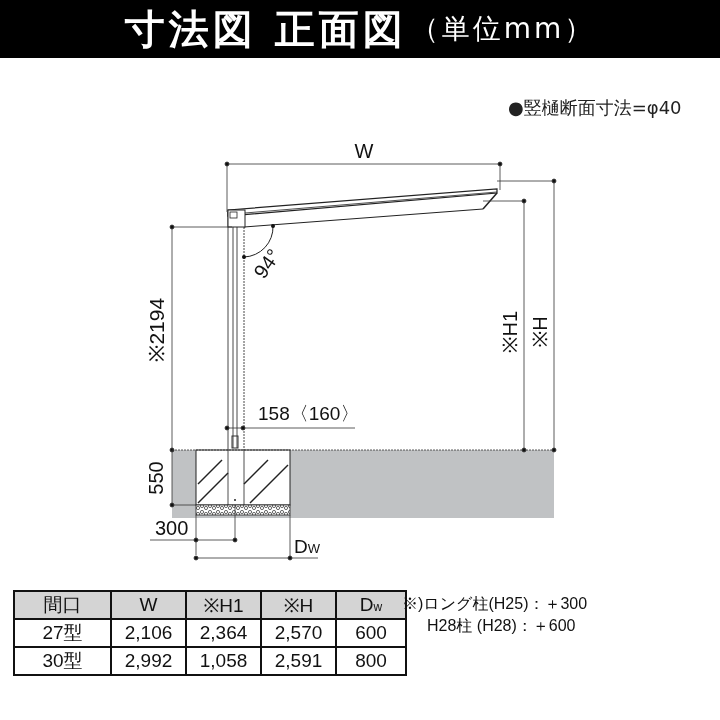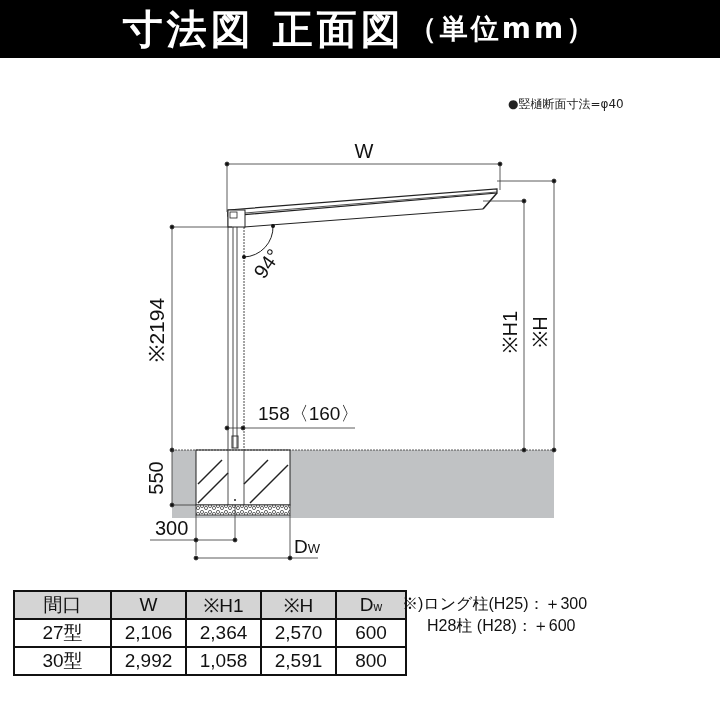--- a/index.html
+++ b/index.html
@@ -5,25 +5,25 @@
     * { box-sizing: border-box; margin: 0; padding: 0; }
     html, body { width: 720px; height: 720px; background: #ffffff; overflow: hidden; }
     body { position: relative; font-family: "DejaVu Sans", "Liberation Sans", sans-serif; color: #111; }
 
     .header {
       position: absolute; left: 0; top: 0; width: 720px; height: 58px;
       background: #000; color: #fff;
       display: flex; align-items: center; justify-content: center;
     }
     .header .title-main { font-size: 40px; font-weight: bold; letter-spacing: 4px; }
-    .header .title-sub { font-size: 28px; font-weight: bold; margin-left: 4px; letter-spacing: 3px; }
+    .header .title-sub { font-size: 28px; font-weight: normal; margin-left: 4px; letter-spacing: 3px; }
 
     .pipe-note {
       position: absolute; left: 508px; top: 96px;
-      font-size: 12px; color: #222; white-space: nowrap; text-align: center;
+      font-size: 18px; color: #222; white-space: nowrap; text-align: center;
     }
 
     .diagram { position: absolute; left: 0; top: 120px; width: 720px; height: 450px; }
     .diagram text { font-family: "Liberation Sans", sans-serif; fill: #111; }
 
     .spec-table {
       position: absolute; left: 13px; top: 590px;
       border-collapse: collapse; border: 2px solid #111;
       font-family: "Liberation Sans", sans-serif;
     }

